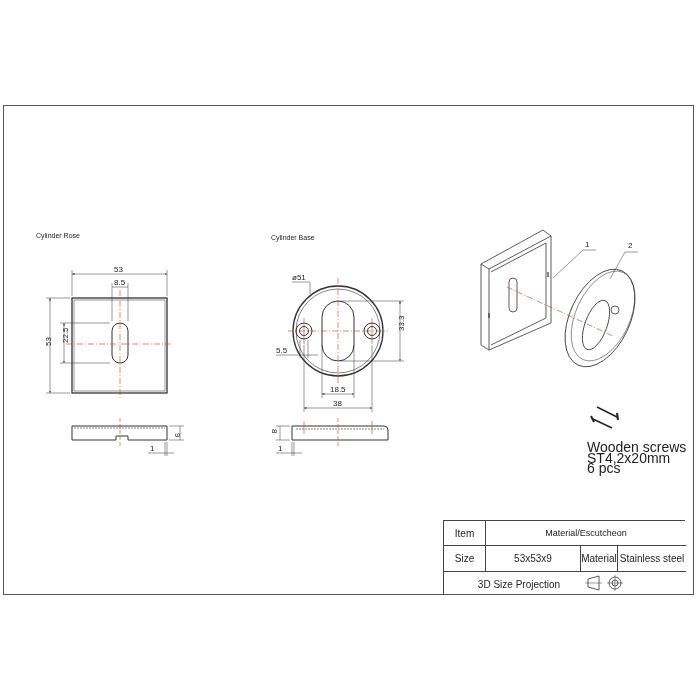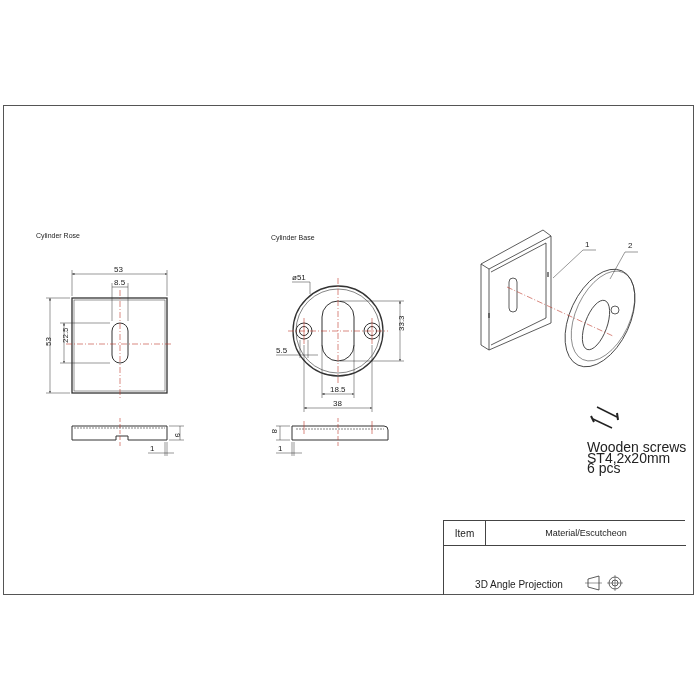--- a/index.html
+++ b/index.html
@@ -167,16 +167,22 @@
   <div>Wooden screws</div>
   <div>ST4,2x20mm</div>
   <div>6 pcs</div>
 </div>
 
 <div class="titleblock">
   <div class="tb-row" style="top:0;height:25px;">
     <div class="tb-cell tb-vline" style="left:0;width:42px;">Item</div>
     <div class="tb-cell" style="left:42px;width:200px;font-size:9px;">Material/Escutcheon</div>
   </div>
+  <div class="tb-row" style="top:25px;height:26px;">
+    <div class="tb-cell tb-vline" style="left:0;width:42px;">Size</div>
+    <div class="tb-cell tb-vline" style="left:42px;width:95px;">53x53x9</div>
+    <div class="tb-cell tb-vline" style="left:137px;width:37px;">Material</div>
+    <div class="tb-cell" style="left:174px;width:68px;">Stainless steel</div>
+  </div>
   <div class="tb-row" style="top:51px;height:24px;border-bottom:none;">
-    <div class="tb-cell" style="left:10px;width:130px;">3D Angle Projection</div>
+    <div class="tb-cell" style="left:10px;width:130px;">3D Size Projection</div>
   </div>
 </div>
 
 </body></html>

